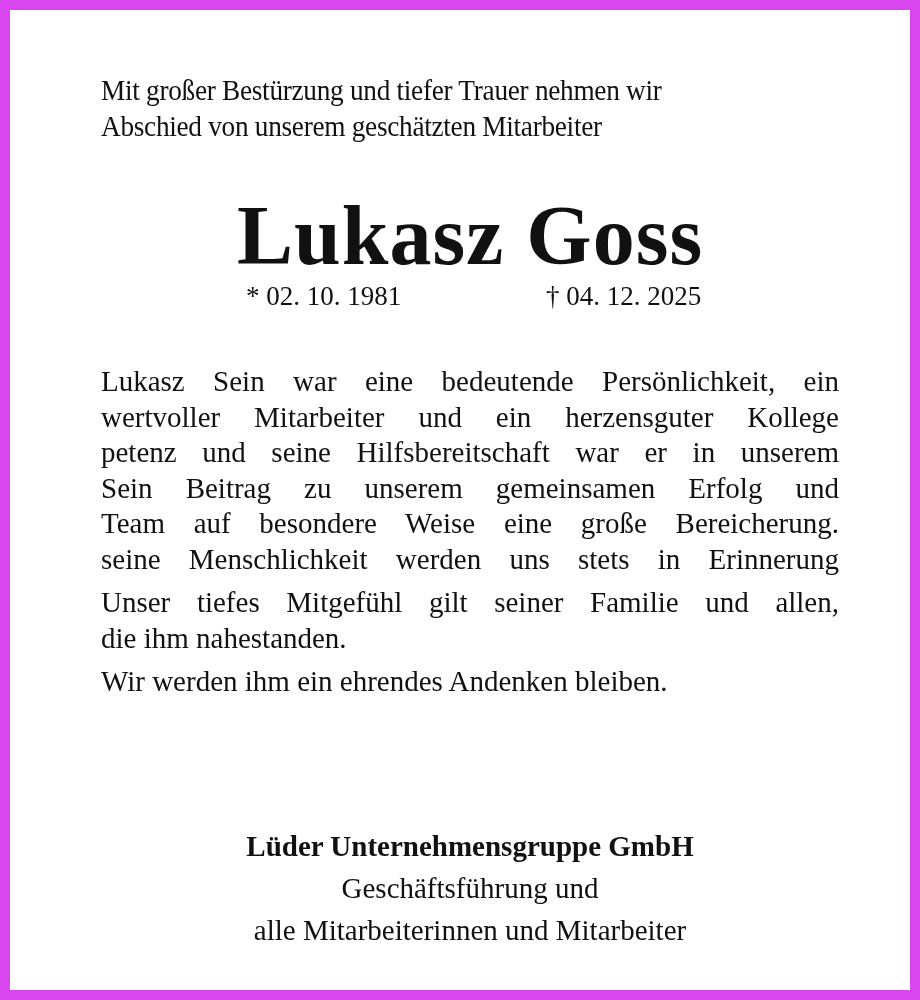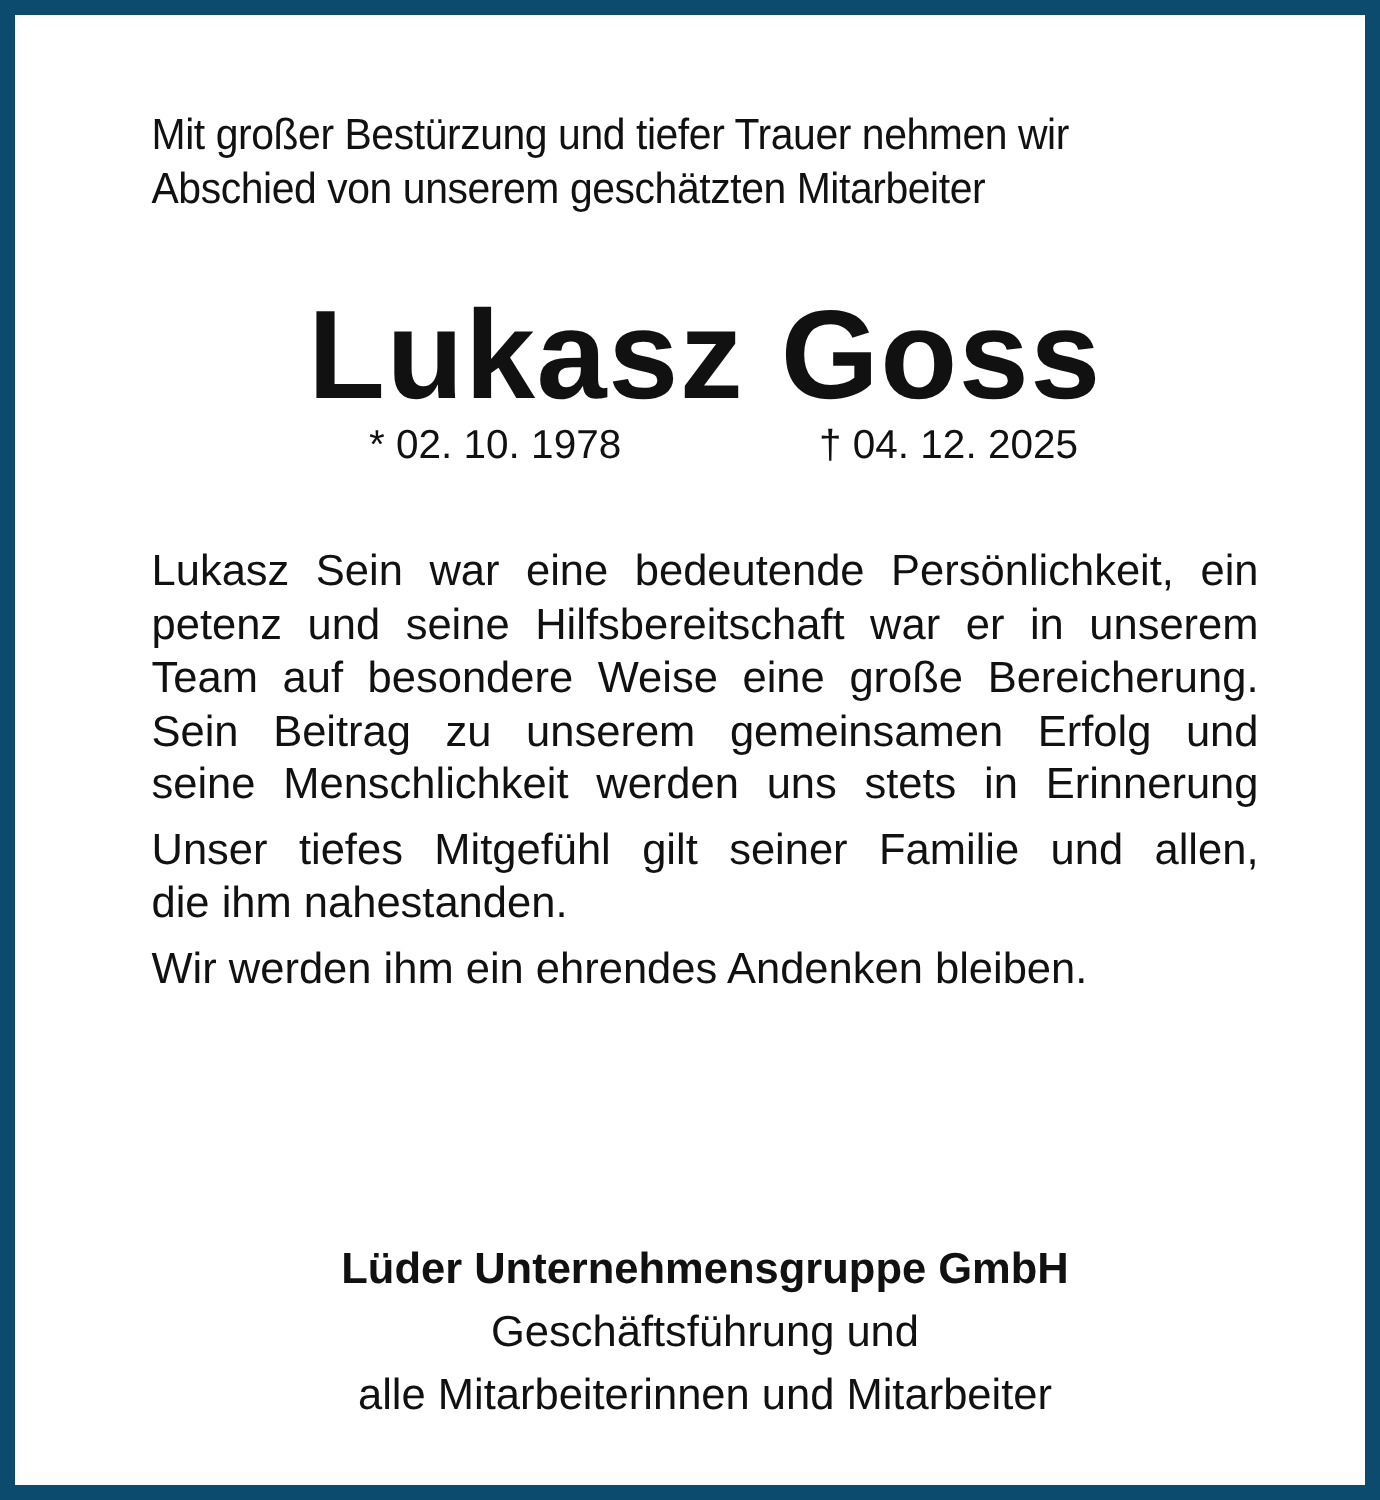--- a/index.html
+++ b/index.html
@@ -11,24 +11,24 @@
       width: 920px;
       height: 1000px;
       overflow: hidden;
     }
     .frame {
       position: absolute;
       left: 0; top: 0;
       width: 920px;
       height: 1000px;
       box-sizing: border-box;
-      border: 10px solid #0c4a6e;
+      border: 10px solid #d946ef;
       background: #fff;
       color: #111;
-      font-family: Liberation Sans, sans-serif;
+      font-family: Liberation Serif, serif;
     }
     .intro {
       position: absolute;
       left: 91px;
       top: 62px;
       width: 740px;
       font-size: 29px;
       line-height: 36px;
       letter-spacing: -0.3px;
       transform: scaleX(0.94);
@@ -92,29 +92,30 @@
 
 <div class="frame">
 
   <div class="intro">
     <div>Mit großer Bestürzung und tiefer Trauer nehmen wir</div>
     <div>Abschied von unserem geschätzten Mitarbeiter</div>
   </div>
 
   <div class="name">Lukasz Goss</div>
 
-  <div class="dates birth">* 02. 10. 1978</div>
+  <div class="dates birth">* 02. 10. 1981</div>
   <div class="dates death">† 04. 12. 2025</div>
 
   <div class="body-text">
     <p>
       <span class="line">Lukasz Sein war eine bedeutende Persönlichkeit, ein</span>
+      <span class="line">wertvoller Mitarbeiter und ein herzensguter Kollege</span>
       <span class="line">petenz und seine Hilfsbereitschaft war er in unserem</span>
+      <span class="line">Sein Beitrag zu unserem gemeinsamen Erfolg und</span>
       <span class="line">Team auf besondere Weise eine große Bereicherung.</span>
-      <span class="line">Sein Beitrag zu unserem gemeinsamen Erfolg und</span>
       <span class="line">seine Menschlichkeit werden uns stets in Erinnerung</span>
     </p>
     <p>
       <span class="line">Unser tiefes Mitgefühl gilt seiner Familie und allen,</span>
       <span class="line last">die ihm nahestanden.</span>
     </p>
     <p>
       <span class="line last">Wir werden ihm ein ehrendes Andenken bleiben.</span>
     </p>
   </div>

